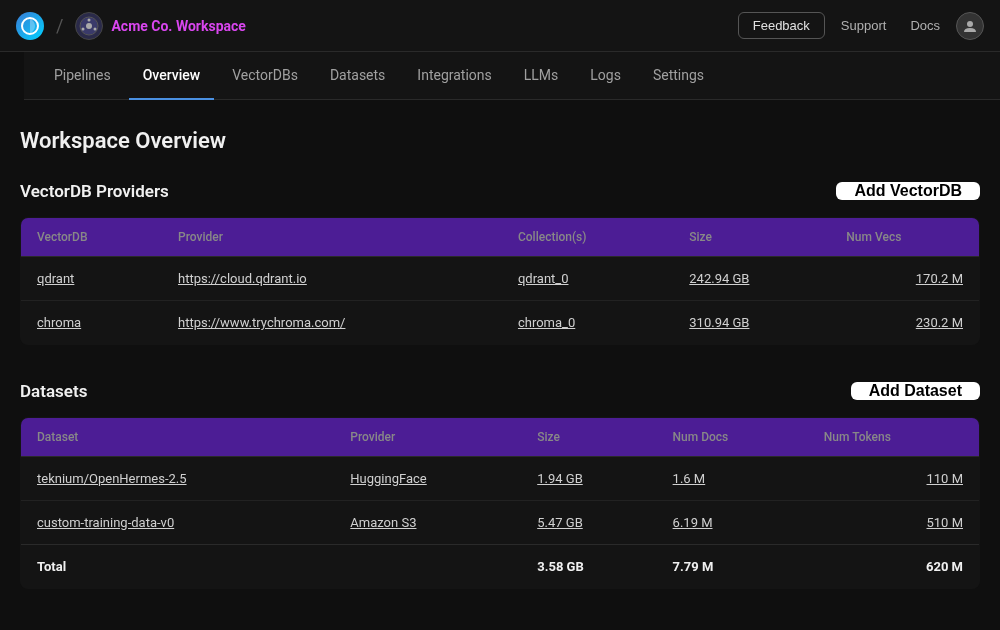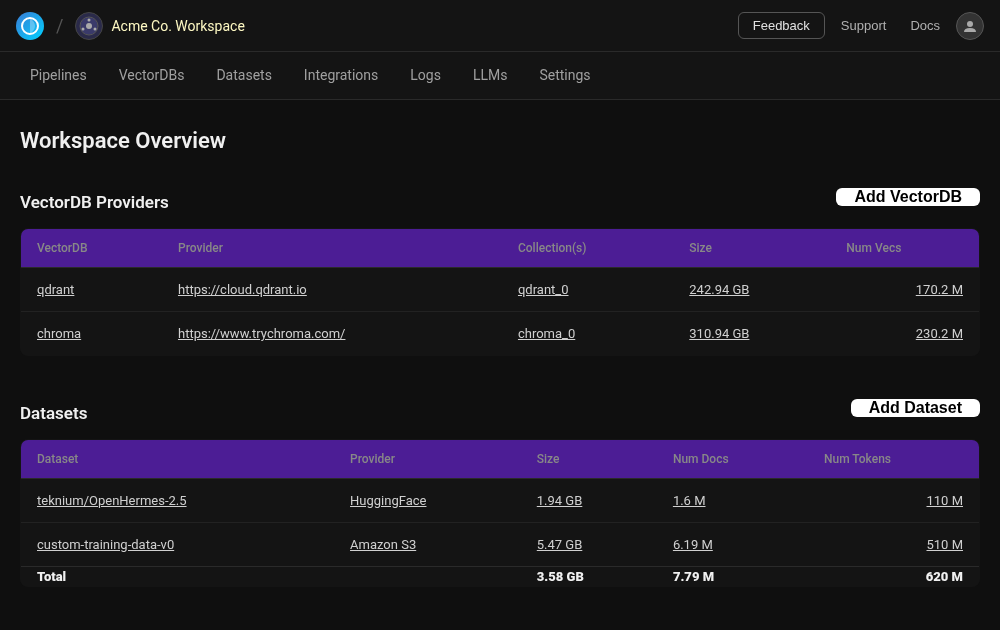--- a/index.html
+++ b/index.html
@@ -49,22 +49,22 @@
       font-size: 12px;
       color: #aaa;
       border: 1px solid #444;
       overflow: hidden;
     }
     .workspace-icon svg {
       width: 20px; height: 20px;
     }
     .workspace-name {
       font-size: 14px;
-      color: #fef9c3;
-      font-weight: 400;
+      color: #d946ef;
+      font-weight: 700;
     }
     .nav-actions {
       display: flex;
       align-items: center;
       gap: 8px;
     }
     .btn-feedback {
       padding: 5px 14px;
       border: 1px solid #555;
       background: transparent;
@@ -96,20 +96,21 @@
 
     
     .secondary-nav {
       display: flex;
       align-items: center;
       padding: 0 16px;
       height: 48px;
       background-color: #141414;
       border-bottom: 1px solid #2a2a2a;
       gap: 4px;
+      margin-left: 24px;
     }
     .sec-nav-item {
       padding: 12px 14px;
       color: #a0a0a0;
       cursor: pointer;
       font-size: 14px;
       border-bottom: 2px solid transparent;
       height: 48px;
       display: flex; align-items: center;
     }
@@ -137,21 +138,20 @@
     .section-header {
       display: flex;
       align-items: center;
       justify-content: space-between;
       margin-bottom: 16px;
     }
     .section-title {
       font-size: 17px;
       font-weight: 600;
       color: #f0f0f0;
-      margin-top: 11px;
     }
     .btn-add {
       padding: 0 18px;
       background: #fff;
       color: #000;
       border: none;
       border-radius: 6px;
       cursor: pointer;
       font-size: 16px;
       font-weight: 600;
@@ -186,23 +186,23 @@
     .data-table tbody td {
       padding: 14px 16px;
       font-size: 13px;
       color: #d0d0d0;
       text-decoration: underline;
     }
     .data-table tfoot tr {
       border-top: 1px solid #2a2a2a;
     }
     .data-table tfoot td {
-      padding: 2px 16px;
-      font-size: 13px;
-      font-weight: 700;
+      padding: 14px 16px;
+      font-size: 13px;
+      font-weight: 400;
       color: #f0f0f0;
       margin-top: 32px;
     }
     .col-right {
       text-align: right;
     }
   </style>
 </head>
 <body>
 
@@ -234,25 +234,26 @@
       <svg width="16" height="16" viewBox="0 0 16 16" fill="none">
         <circle cx="8" cy="6" r="3" fill="#aaa"></circle>
         <path d="M2 14 Q2 10 8 10 Q14 10 14 14" fill="#aaa"></path>
       </svg>
     </div>
   </div>
 </nav>
 
 <nav class="secondary-nav">
   <div class="sec-nav-item">Pipelines</div>
+  <div class="sec-nav-item active">Overview</div>
   <div class="sec-nav-item">VectorDBs</div>
   <div class="sec-nav-item">Datasets</div>
   <div class="sec-nav-item">Integrations</div>
+  <div class="sec-nav-item">LLMs</div>
   <div class="sec-nav-item">Logs</div>
-  <div class="sec-nav-item">LLMs</div>
   <div class="sec-nav-item">Settings</div>
 </nav>
 
 <main class="main-content">
   <h1 class="page-title">Workspace Overview</h1>
 
   <div class="section">
     <div class="section-header">
       <span class="section-title">VectorDB Providers</span>
       <button class="btn-add">Add VectorDB</button>

